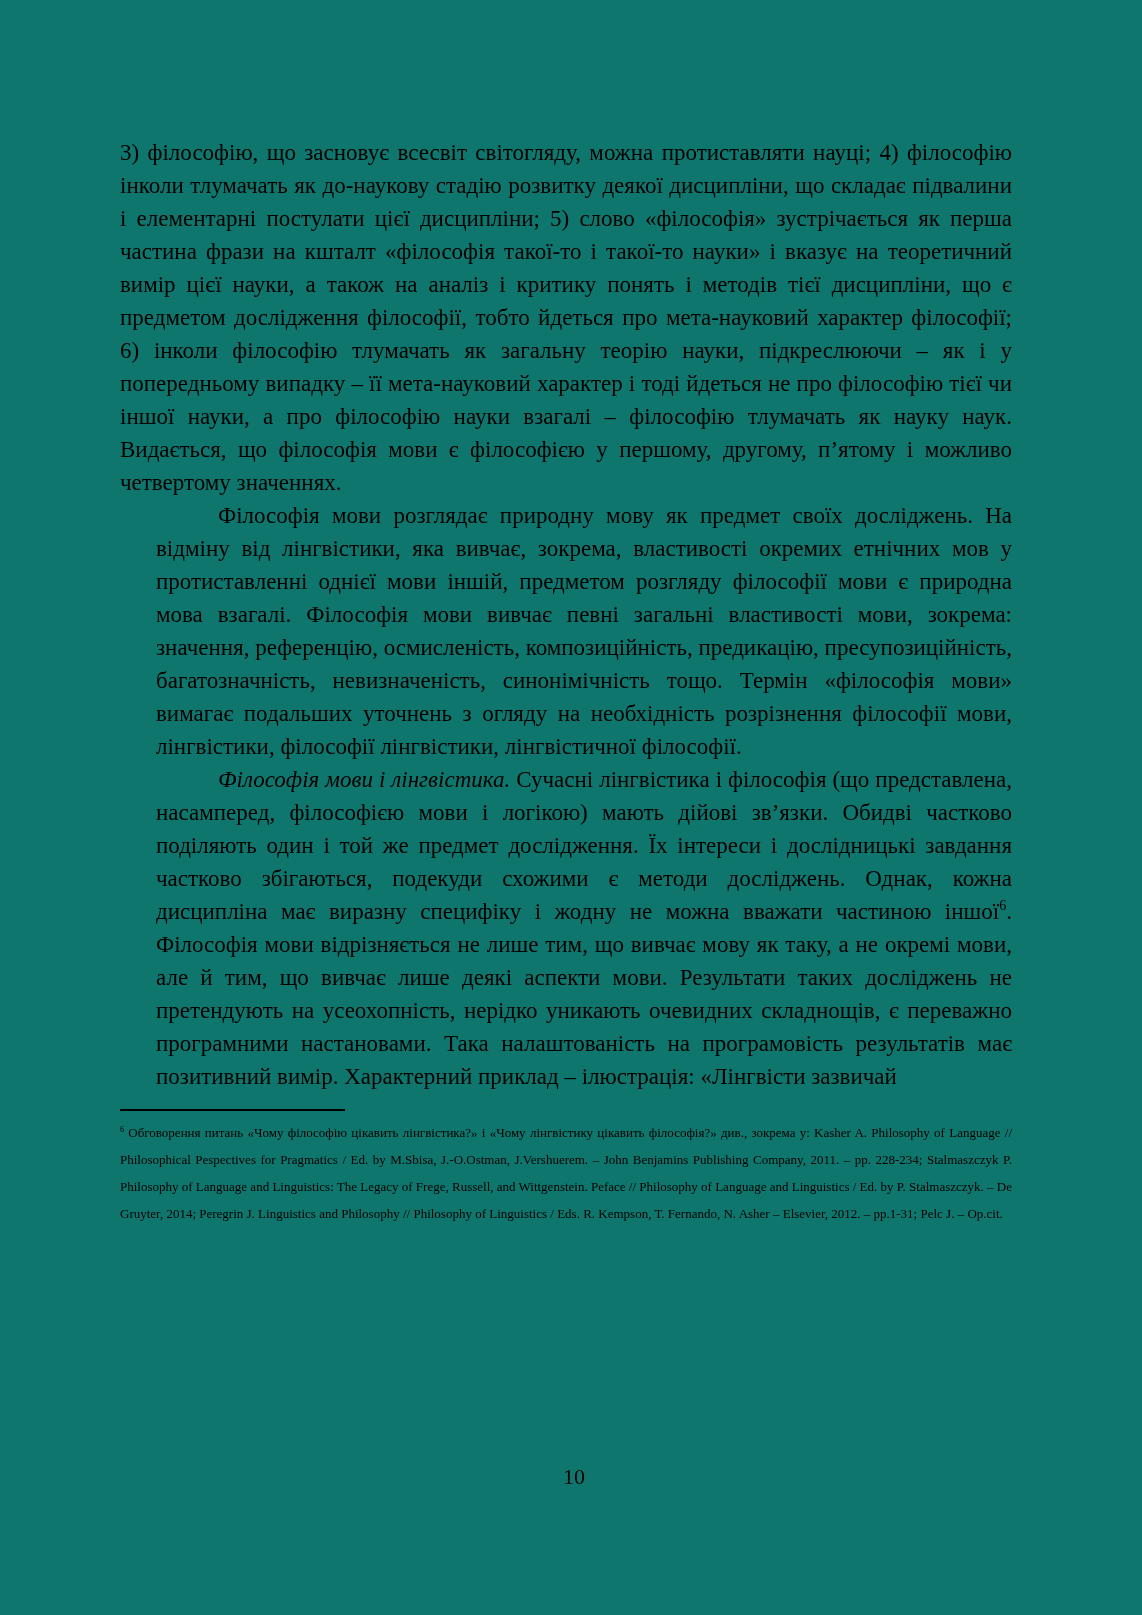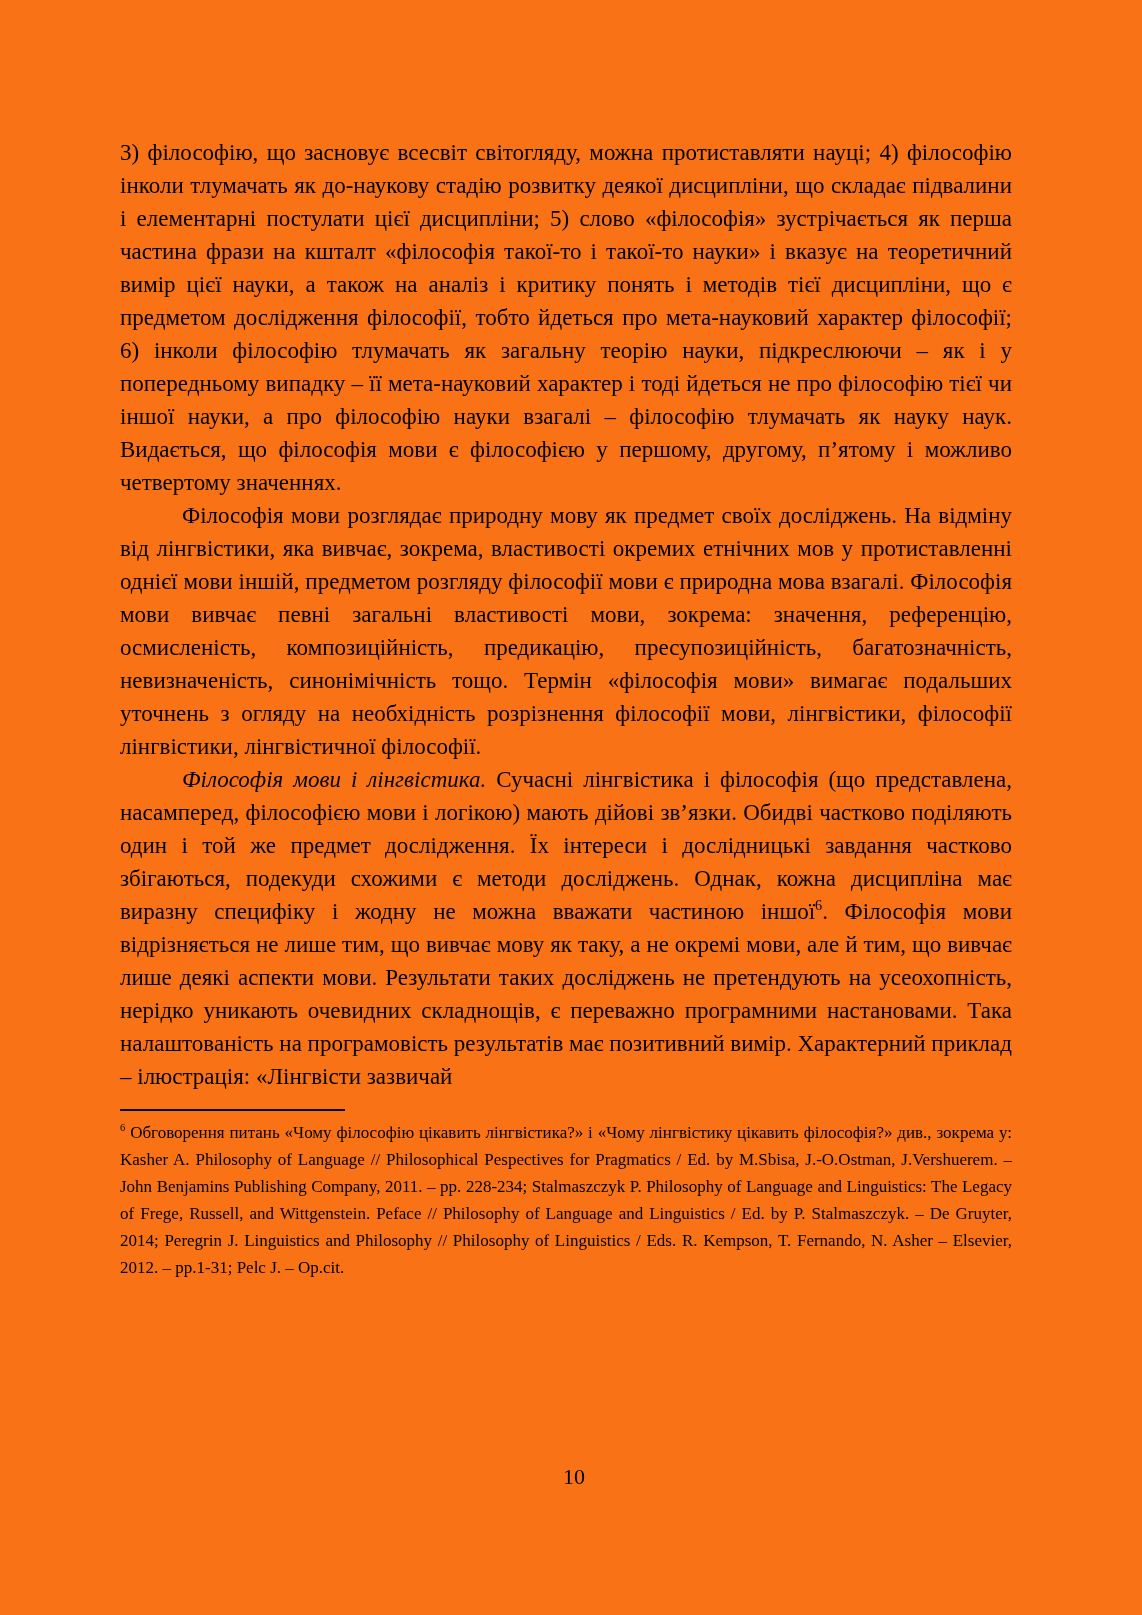--- a/index.html
+++ b/index.html
@@ -4,58 +4,59 @@
 <style>
   html, body {
     margin: 0;
     padding: 0;
     background: #ffffff;
   }
   .page {
     position: relative;
     width: 1142px;
     height: 1615px;
-    background: #f97316;
+    background: #0f766e;
     color: #000000;
     font-family: "Liberation Serif", serif;
     box-sizing: border-box;
     padding: 136px 130px 0 120px;
     overflow: hidden;
   }
   .body-text {
     font-size: 23px;
     line-height: 33px;
     text-align: justify;
   }
   .para {
     margin: 0;
   }
   .para.indent {
     text-indent: 62px;
+    margin-left: 36px;
   }
   .lead {
     font-weight: normal;
     font-style: italic;
   }
   sup.fnref, sup.fnmark {
     font-size: 0.62em;
     line-height: 0;
     vertical-align: super;
   }
   .footnote-block {
     margin-top: 16px;
   }
   .footnote-rule {
     width: 225px;
     height: 0;
     border-top: 2px solid #000000;
   }
   .footnote {
     margin: 8px 0 0 0;
-    font-size: 17px;
+    font-size: 13px;
     line-height: 27px;
     text-align: justify;
   }
   .page-number {
     position: absolute;
     left: 6px;
     right: 0;
     top: 1464px;
     text-align: center;
     font-size: 22px;

